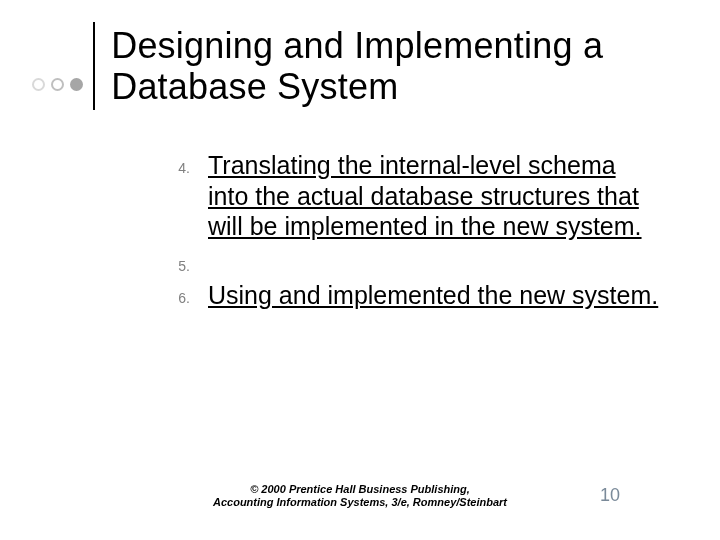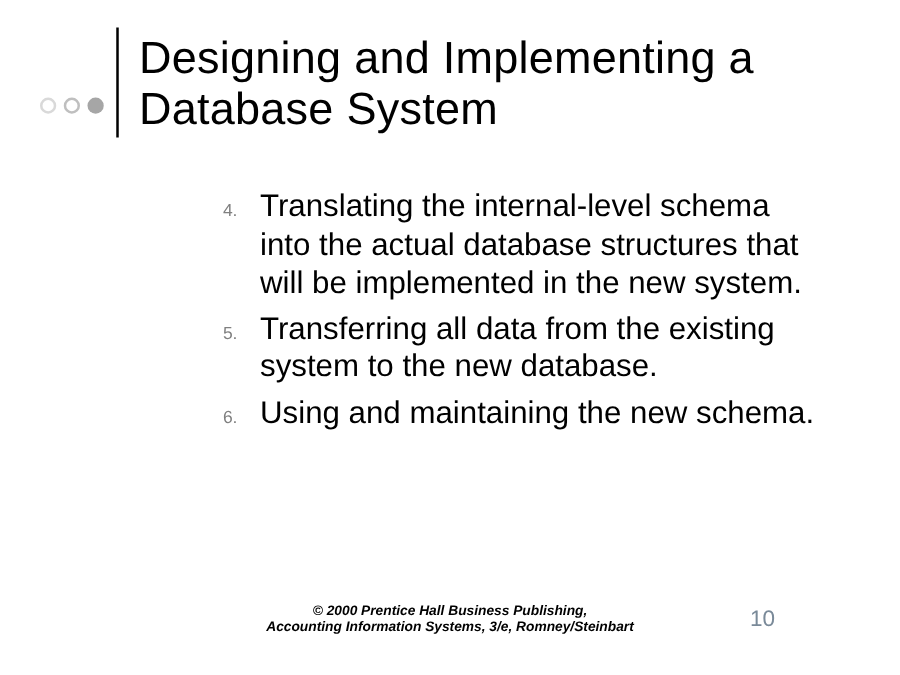--- a/index.html
+++ b/index.html
@@ -69,20 +69,21 @@
     text-align: right;
     font-size: 14px;
     color: #808080;
     padding-top: 10px;
     padding-right: 18px;
   }
   .txt {
     flex: 1 1 auto;
     font-size: 25px;
     line-height: 1.22;
+    text-decoration: underline;
   }
   .footer {
     position: absolute;
     bottom: 22px;
     left: 0;
     right: 0;
     display: flex;
     justify-content: center;
     align-items: center;
   }
@@ -117,25 +118,24 @@
     <div class="title">Designing and Implementing a Database System</div>
   </div>
 
   <div class="body">
     <div class="item">
       <div class="num">4.</div>
       <div class="txt">Translating the internal-level schema into the actual database structures that will be implemented in the new system.</div>
     </div>
     <div class="item">
       <div class="num">5.</div>
-      <div class="txt">Transferring all data from the existing system to the new database.</div>
     </div>
     <div class="item">
       <div class="num">6.</div>
-      <div class="txt">Using and maintaining the new schema.</div>
+      <div class="txt">Using and implemented the new system.</div>
     </div>
   </div>
 
   <div class="footer">
     <div class="footer-text">
       <span>© 2000 Prentice Hall Business Publishing,</span><br>
       <span>Accounting Information Systems, 3/e, Romney/Steinbart</span>
     </div>
   </div>
   <div class="page-num">10</div>

